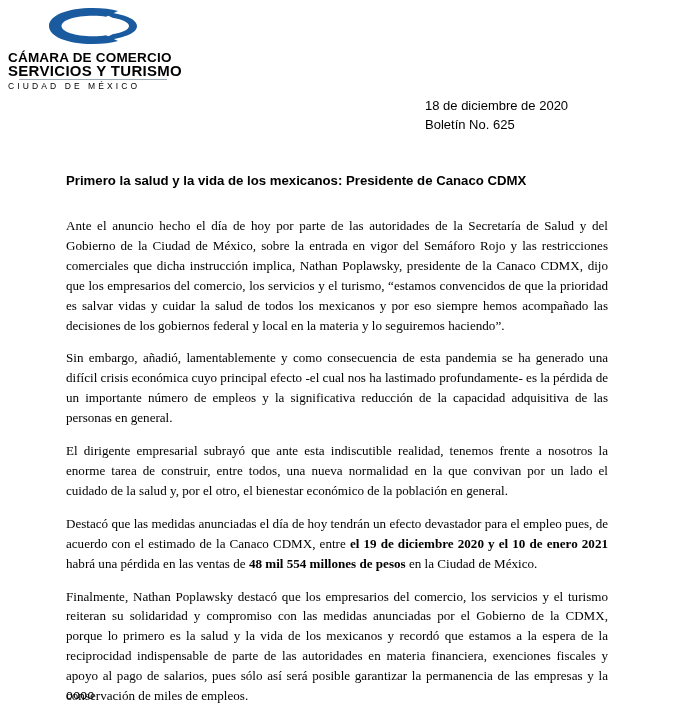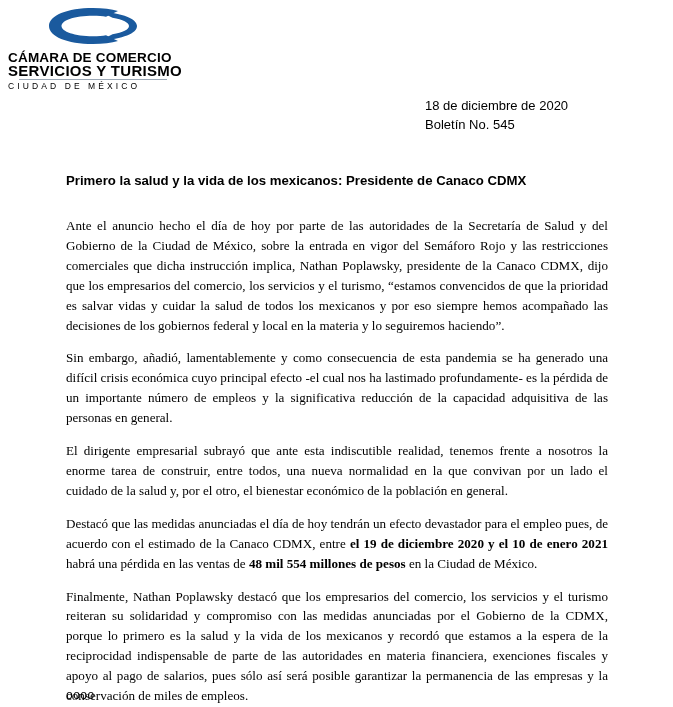--- a/index.html
+++ b/index.html
@@ -132,21 +132,21 @@
       <path d="M57 5.4 L69.5 11.7 C80 13.6 86 16.5 86 20 C86 23.5 80 26.4 69.5 28.3 L57 34.6 C80 33 94 27.3 94 20 C94 12.7 80 7 57 5.4 Z" fill="#1a5a9e"></path>
     </svg>
     <div class="org-name">CÁMARA DE COMERCIO</div>
     <div class="org-sub">SERVICIOS Y TURISMO</div>
     <div class="org-rule"></div>
     <div class="org-city">CIUDAD DE MÉXICO</div>
   </div>
 
   <div class="dateblock">
     <div>18 de diciembre de 2020</div>
-    <div>Boletín No. 545</div>
+    <div>Boletín No. 625</div>
   </div>
 
   <div class="headline">Primero la salud y la vida de los mexicanos: Presidente de Canaco CDMX</div>
 
   <div class="body-copy">
       <p><span>Ante el anuncio hecho el día de hoy por parte de las autoridades de la Secretaría de Salud y del Gobierno de la Ciudad de México, sobre la entrada en vigor del Semáforo Rojo y  las restricciones comerciales que dicha instrucción implica, Nathan Poplawsky, presidente de la Canaco CDMX, dijo que los empresarios del comercio, los servicios y el turismo, “estamos convencidos de que la prioridad es salvar vidas y cuidar la salud de todos los mexicanos y por eso siempre hemos  acompañado las decisiones de los gobiernos federal y local en la materia y lo seguiremos  haciendo”.</span></p>
       <p><span>Sin embargo, añadió, lamentablemente y como consecuencia de esta pandemia se ha generado una difícil crisis económica cuyo principal efecto -el cual nos ha lastimado profundamente- es la pérdida de un importante número de empleos y la significativa reducción de la capacidad adquisitiva de las personas en general.</span></p>
       <p><span>El dirigente empresarial subrayó que ante esta indiscutible realidad, tenemos frente a nosotros la enorme tarea de construir, entre todos, una nueva normalidad en la que convivan por un lado el cuidado de la salud y, por el otro, el bienestar económico de la población en general.</span></p>
       <p><span>Destacó que las medidas anunciadas el día de hoy tendrán un efecto devastador para el empleo pues, de acuerdo con el estimado de la Canaco CDMX, entre </span><b>el 19 de diciembre 2020 y el 10 de enero 2021</b><span> habrá una pérdida en las ventas de </span><b>48 mil 554 millones de pesos</b><span> en la Ciudad de México.</span></p>
       <p><span>Finalmente, Nathan Poplawsky destacó que los empresarios del comercio, los servicios y el turismo reiteran su solidaridad y compromiso con las medidas anunciadas por el Gobierno de la CDMX, porque lo primero es la salud y la vida de los mexicanos y recordó que estamos a la espera de la reciprocidad indispensable de parte de las autoridades en materia financiera, exenciones fiscales y apoyo al pago de salarios, pues sólo así será posible garantizar la permanencia de las empresas y la conservación de miles de empleos.</span></p>

